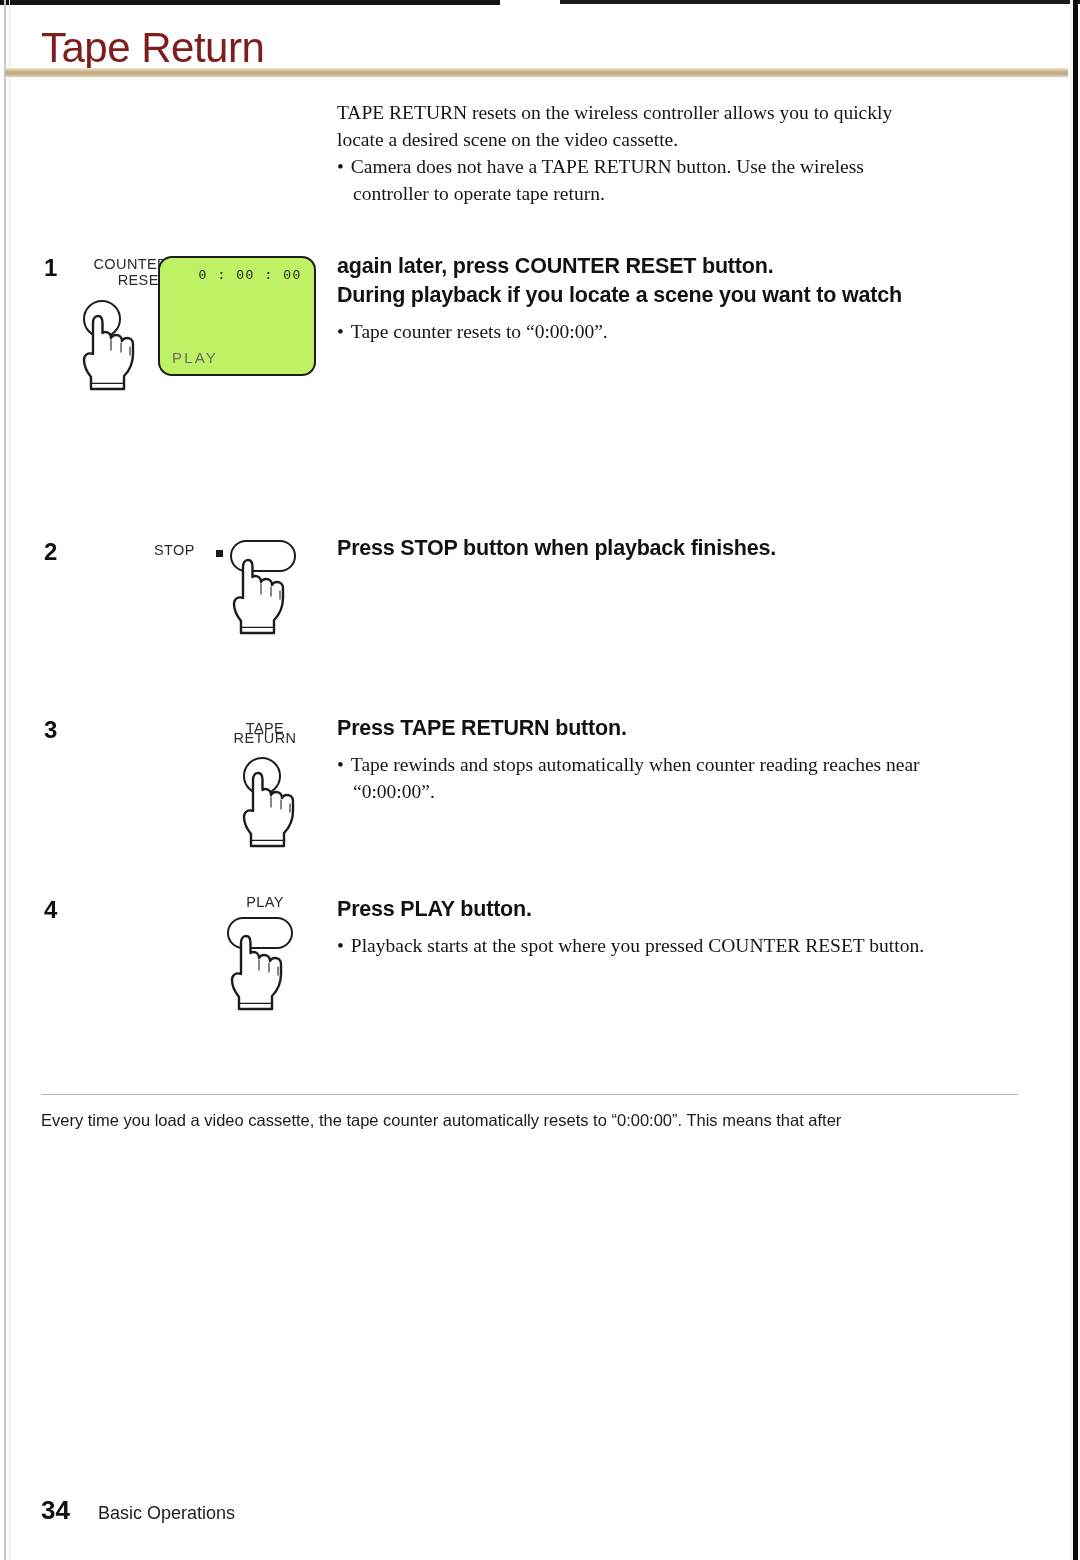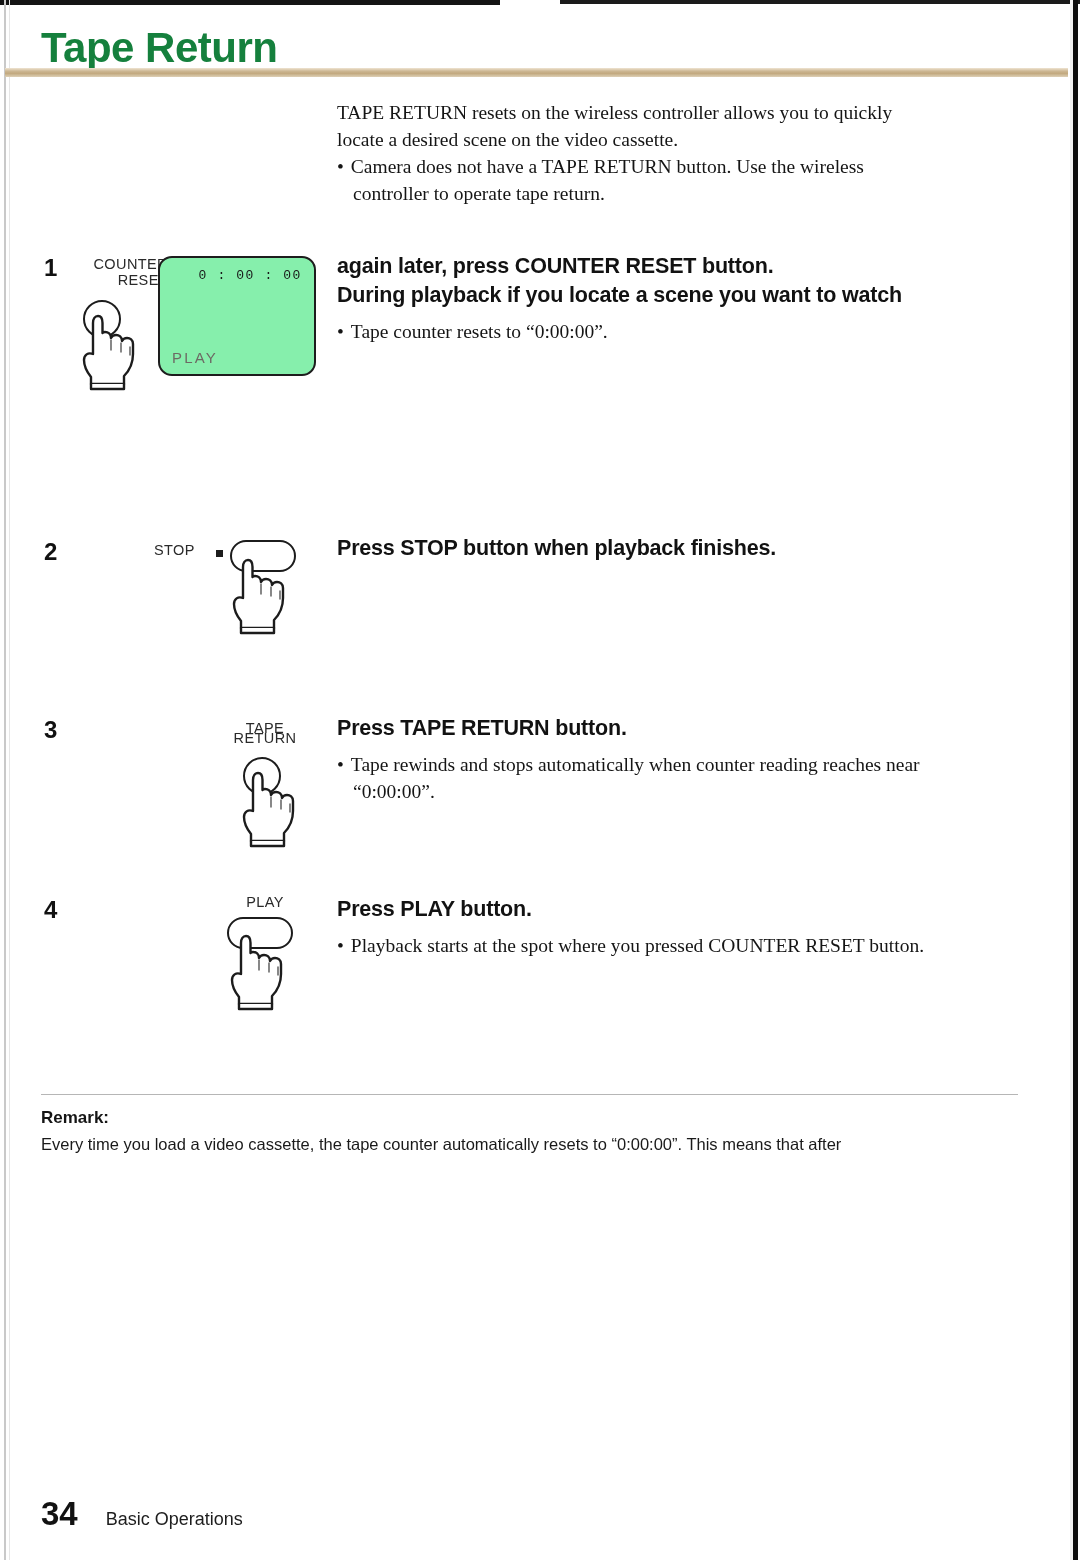--- a/index.html
+++ b/index.html
@@ -59,23 +59,23 @@
     position: absolute;
     left: 0; top: 10px;
     width: 1080px;
     height: 62px;
   }
   .page-title {
     position: absolute;
     left: 41px;
     top: 14px;
     font-size: 42px;
-    font-weight: bold;
+    font-weight: normal;
     letter-spacing: -0.5px;
-    color: #15803d;
+    color: #7f1d1d;
     white-space: nowrap;
   }
   .title-rule {
     position: absolute;
     left: 5px;
     top: 68px;
     width: 1063px;
     height: 9px;
     background: linear-gradient(to bottom,
         #efe4d2 0%, #cdb793 35%, #c2a97f 60%, #ded0b6 100%);
@@ -153,21 +153,21 @@
   
   .hand { position: absolute; }
 
   
   .screen {
     position: absolute;
     width: 154px;
     height: 116px;
     border: 2.5px solid #1d1d1d;
     border-radius: 14px;
-    background: #86efac;
+    background: #bef264;
   }
   .screen-counter {
     position: absolute;
     right: 12px;
     top: 10px;
     font-family: "Liberation Mono", monospace;
     font-size: 13px;
     letter-spacing: 1.6px;
     color: #191919;
     white-space: nowrap;
@@ -237,21 +237,21 @@
   
   .footer {
     position: absolute;
     left: 41px;
     top: 1495px;
     display: flex;
     align-items: baseline;
     gap: 28px;
   }
   .folio {
-    font-size: 33px;
+    font-size: 26px;
     font-weight: bold;
     color: #121212;
   }
   .section-name {
     font-size: 18px;
     color: #1d1d1d;
   }
 </style>
 </head>
 <body>
@@ -433,21 +433,20 @@
       <div class="bullet-row">
         <span class="bul">•</span>
         <span>Playback starts at the spot where you pressed COUNTER RESET button.</span>
       </div>
     </div>
   </div>
 </div>
 
 <div class="remark-rule"></div>
 <div class="remark">
-  <div class="remark-title">Remark:</div>
   <div class="remark-body">
     <div class="line">Every time you load a video cassette, the tape counter automatically resets to “0:00:00”. This means that after</div>
   </div>
 </div>
 
 <div class="footer">
   <span class="folio">34</span>
   <span class="section-name">Basic Operations</span>
 </div>
 

